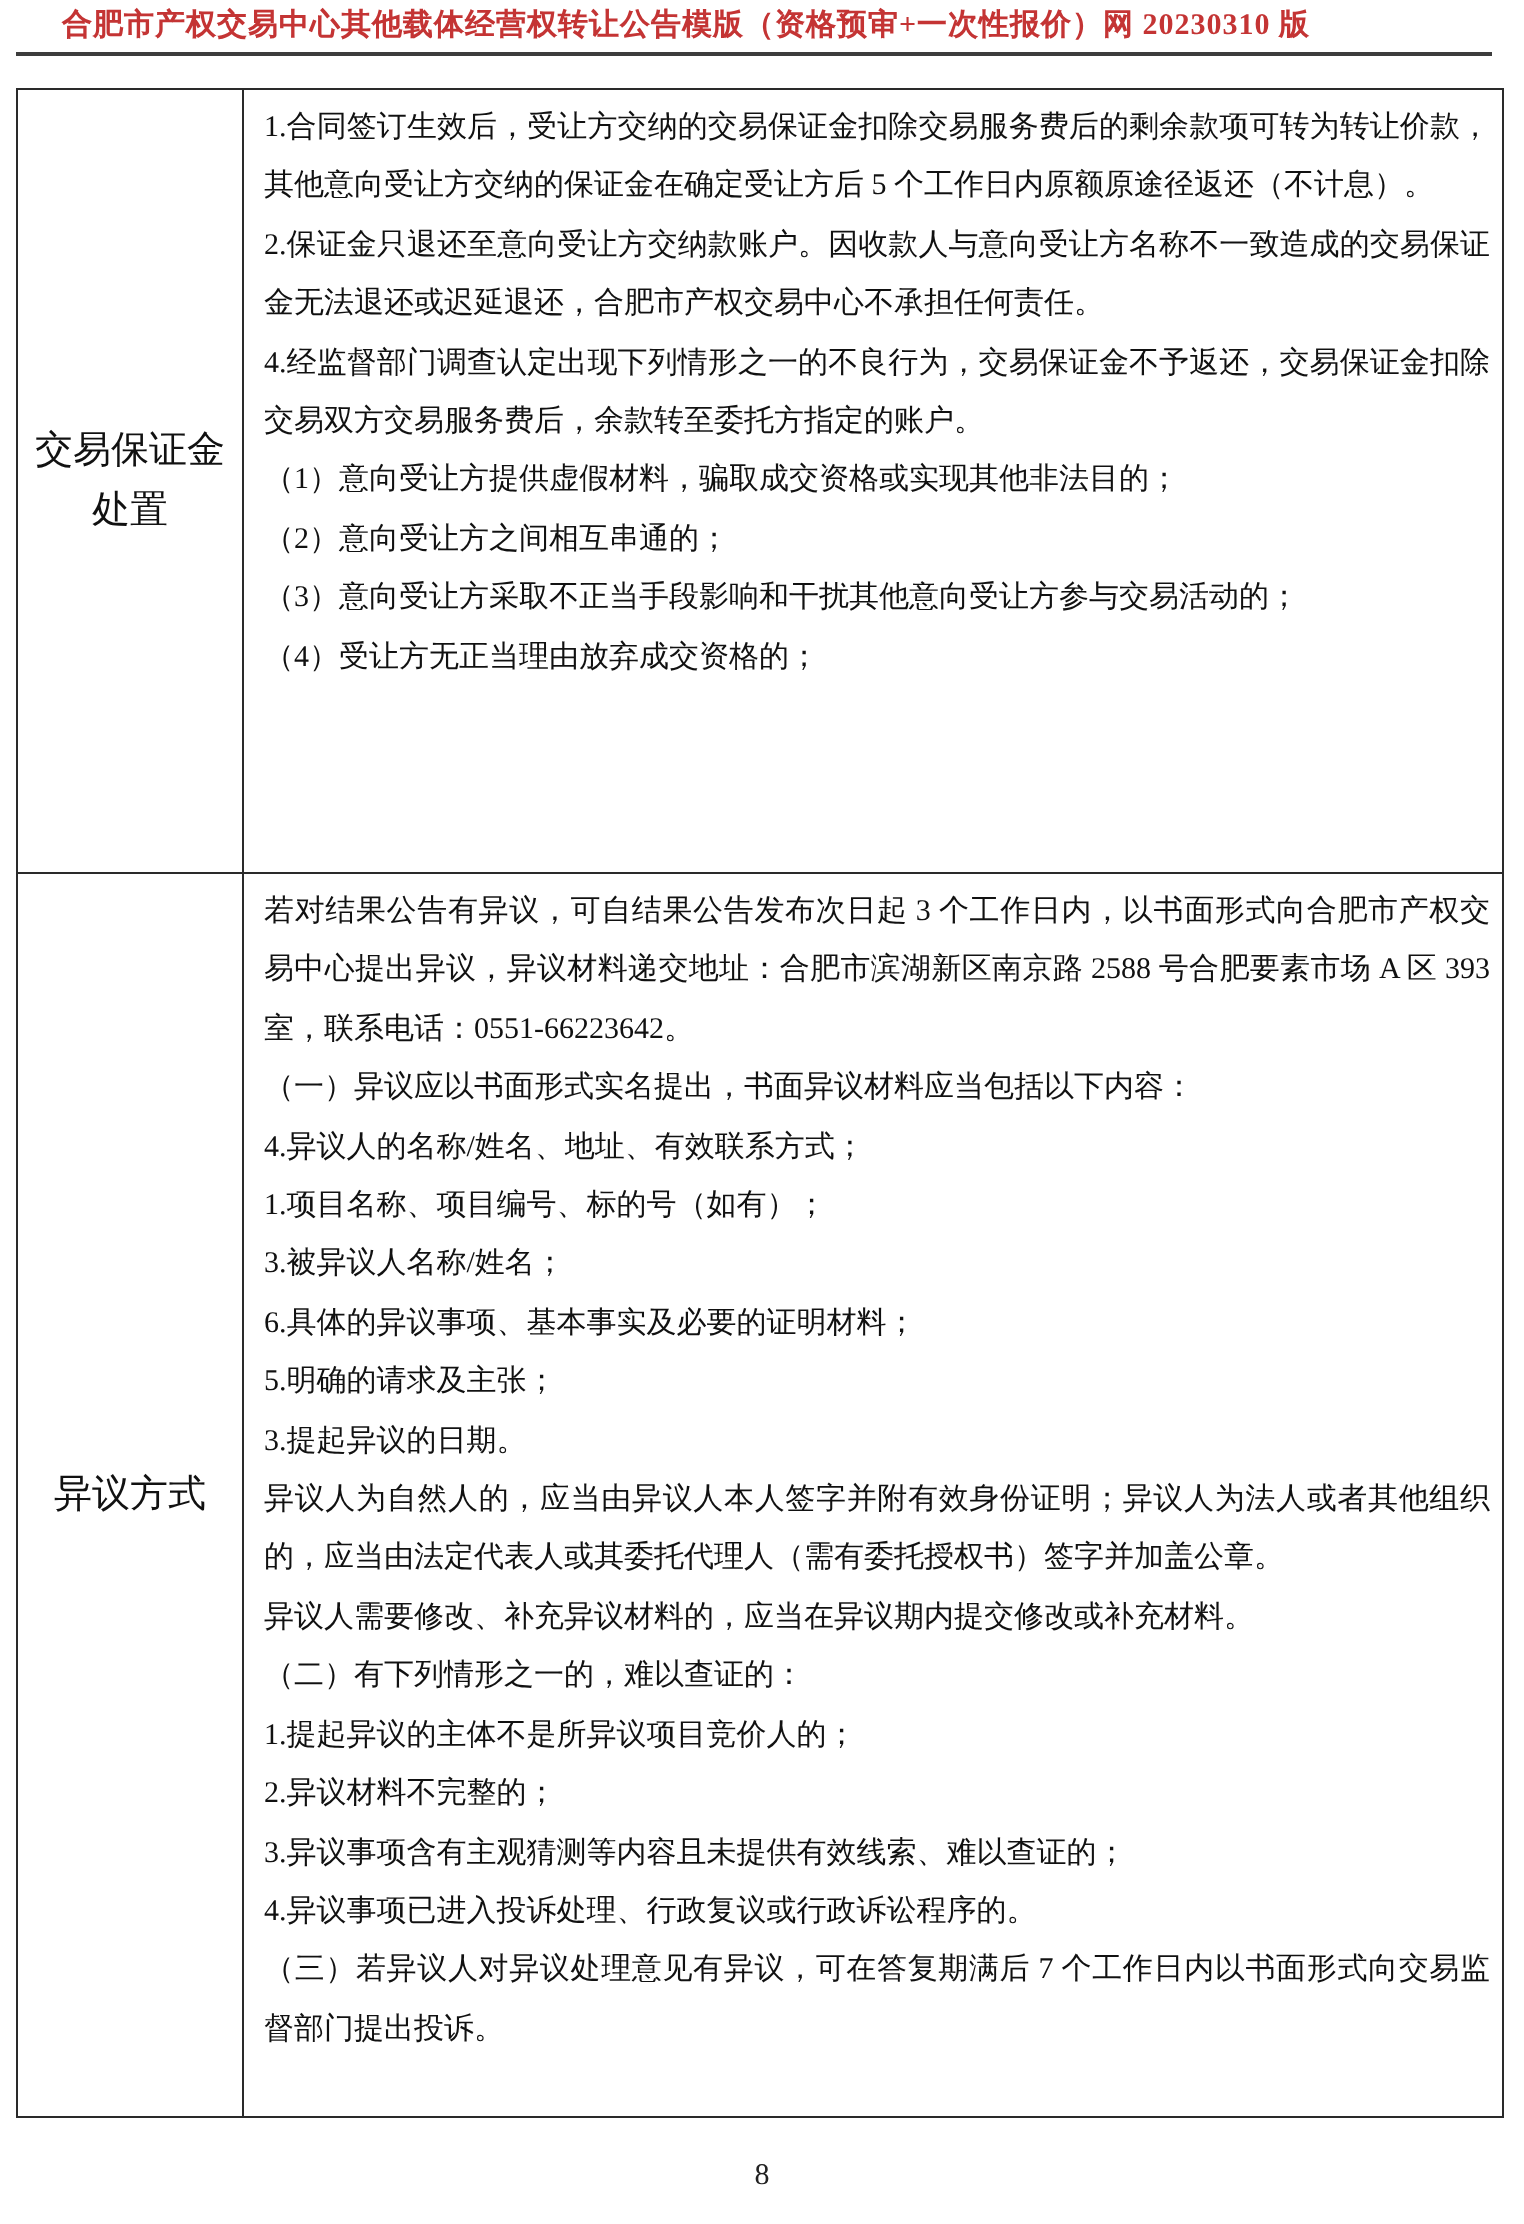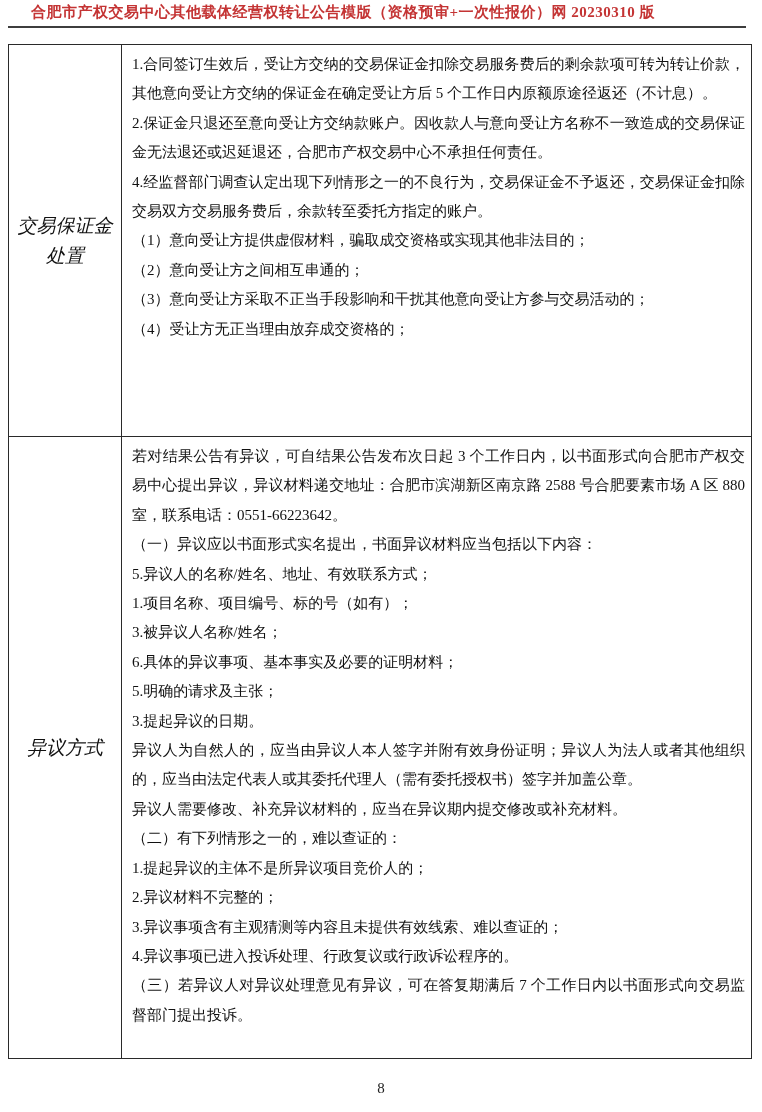--- a/index.html
+++ b/index.html
@@ -42,21 +42,20 @@
     border: 1.6px solid #2a2a2a;
     padding: 0;
   }
   tr.row-1 { height: 392px; }
   tr.row-2 { height: 622px; }
   td.label-cell {
     width: 112px;
     text-align: center;
     vertical-align: middle;
     font-size: 19px;
-    font-style: italic;
   }
   .label-line { line-height: 30px; }
   td.content-cell { vertical-align: top; }
   .content {
     padding: 5px 6px 0 10px;
     overflow: hidden;
   }
   .content-1 { height: 383px; }
   .content-2 { height: 613px; }
   p.para {
@@ -110,23 +109,23 @@
       <tr class="row-2">
         <td class="label-cell">
           <div>
 
           <div class="label-line">异议方式</div>
             </div>
         </td>
         <td class="content-cell">
           <div class="content content-2">
 
-          <p class="para">若对结果公告有异议，可自结果公告发布次日起 3 个工作日内，以书面形式向合肥市产权交易中心提出异议，异议材料递交地址：合肥市滨湖新区南京路 2588 号合肥要素市场 A 区 880 室，联系电话：0551-66223642。</p>
+          <p class="para">若对结果公告有异议，可自结果公告发布次日起 3 个工作日内，以书面形式向合肥市产权交易中心提出异议，异议材料递交地址：合肥市滨湖新区南京路 2588 号合肥要素市场 A 区 393 室，联系电话：0551-66223642。</p>
               <p class="para">（一）异议应以书面形式实名提出，书面异议材料应当包括以下内容：</p>
-              <p class="para">5.异议人的名称/姓名、地址、有效联系方式；</p>
+              <p class="para">4.异议人的名称/姓名、地址、有效联系方式；</p>
               <p class="para">1.项目名称、项目编号、标的号（如有）；</p>
               <p class="para">3.被异议人名称/姓名；</p>
               <p class="para">6.具体的异议事项、基本事实及必要的证明材料；</p>
               <p class="para">5.明确的请求及主张；</p>
               <p class="para">3.提起异议的日期。</p>
               <p class="para">异议人为自然人的，应当由异议人本人签字并附有效身份证明；异议人为法人或者其他组织的，应当由法定代表人或其委托代理人（需有委托授权书）签字并加盖公章。</p>
               <p class="para">异议人需要修改、补充异议材料的，应当在异议期内提交修改或补充材料。</p>
               <p class="para">（二）有下列情形之一的，难以查证的：</p>
               <p class="para">1.提起异议的主体不是所异议项目竞价人的；</p>
               <p class="para">2.异议材料不完整的；</p>

